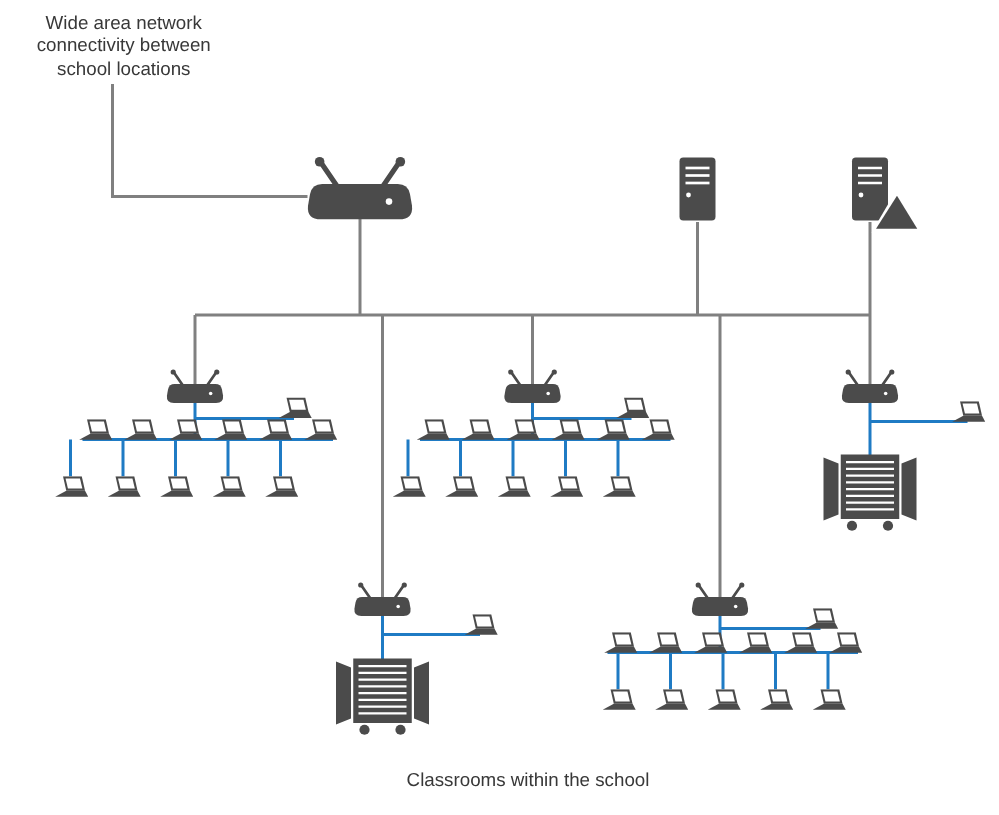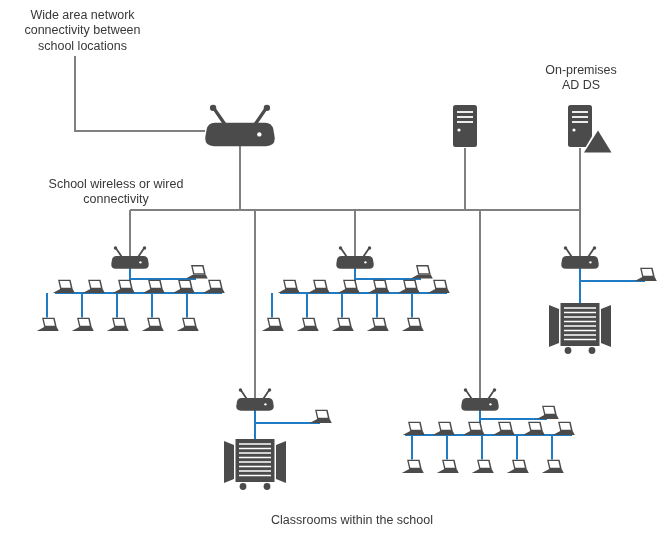--- a/index.html
+++ b/index.html
@@ -167,19 +167,15 @@
       <use href="#laptop" x="435" y="459.5" width="24" height="16"></use>
       <use href="#laptop" x="470" y="459.5" width="24" height="16"></use>
       <use href="#laptop" x="505" y="459.5" width="24" height="16"></use>
       <use href="#laptop" x="540" y="459.5" width="24" height="16"></use>
     </g>
   </svg>
 
   <div class="label" style="left:10px;top:8px;width:145px;">Wide area network
 connectivity between
 school locations</div>
-  <div class="label" style="left:531px;top:63px;width:100px;">On-premises
-AD DS</div>
-  <div class="label" style="left:16px;top:177px;width:200px;">School wireless or wired
-connectivity</div>
   <div class="label" style="left:232px;top:513px;width:240px;">Classrooms within the school</div>
 
 </div>
 
 </body></html>

